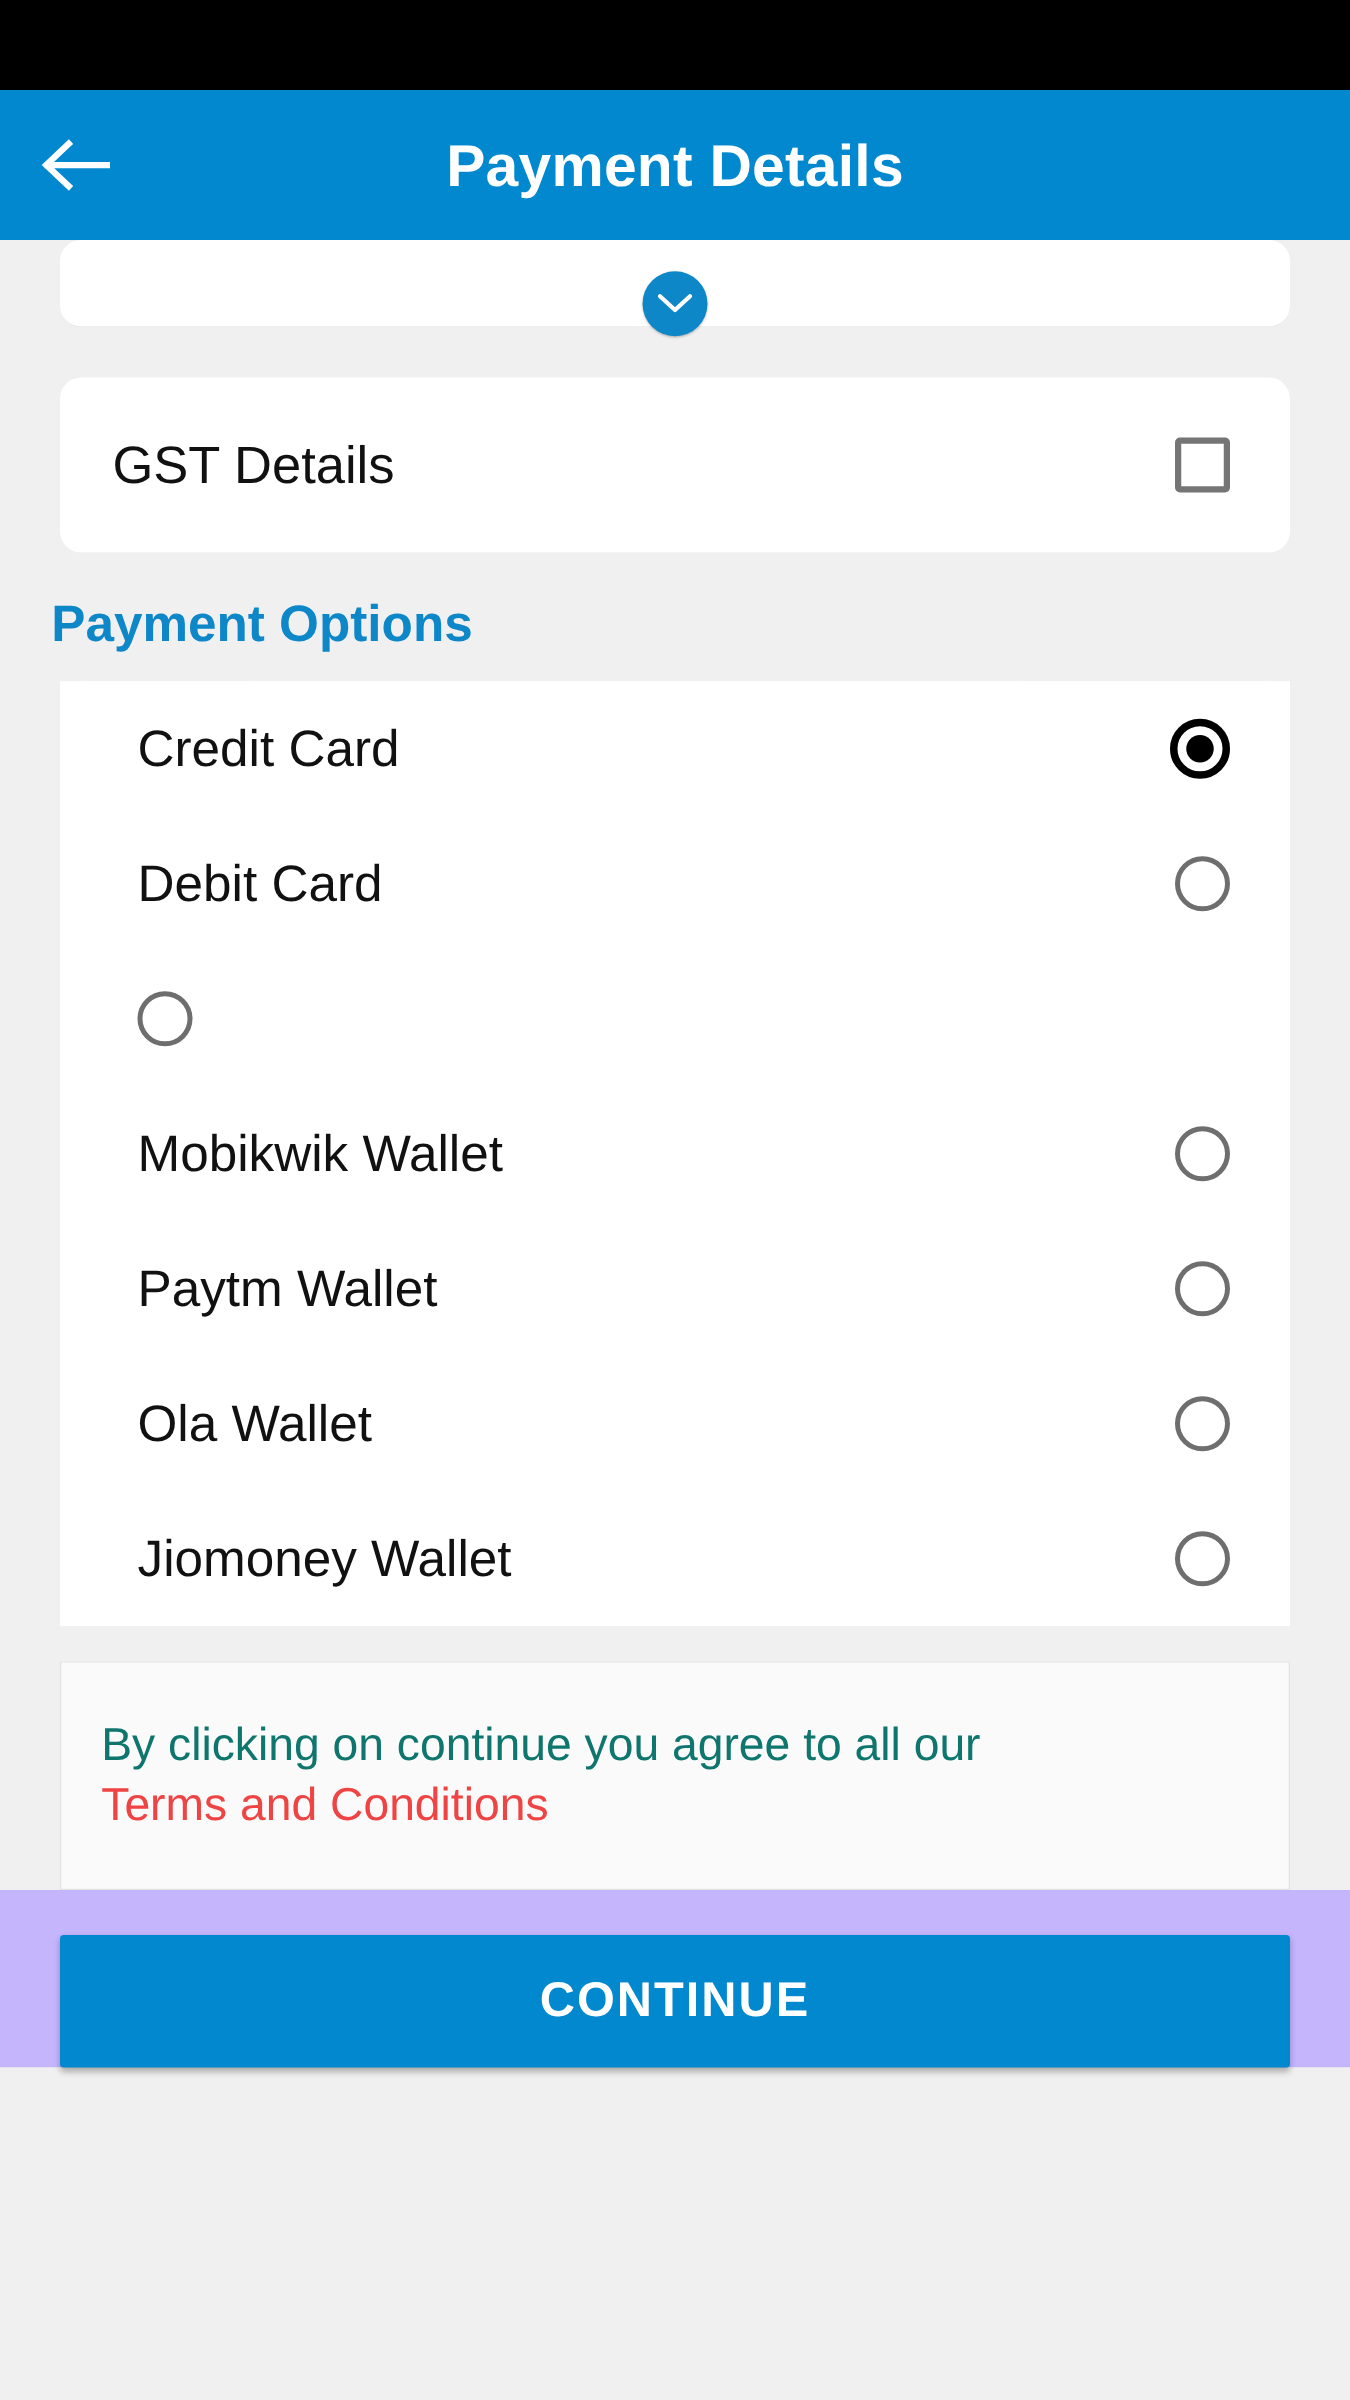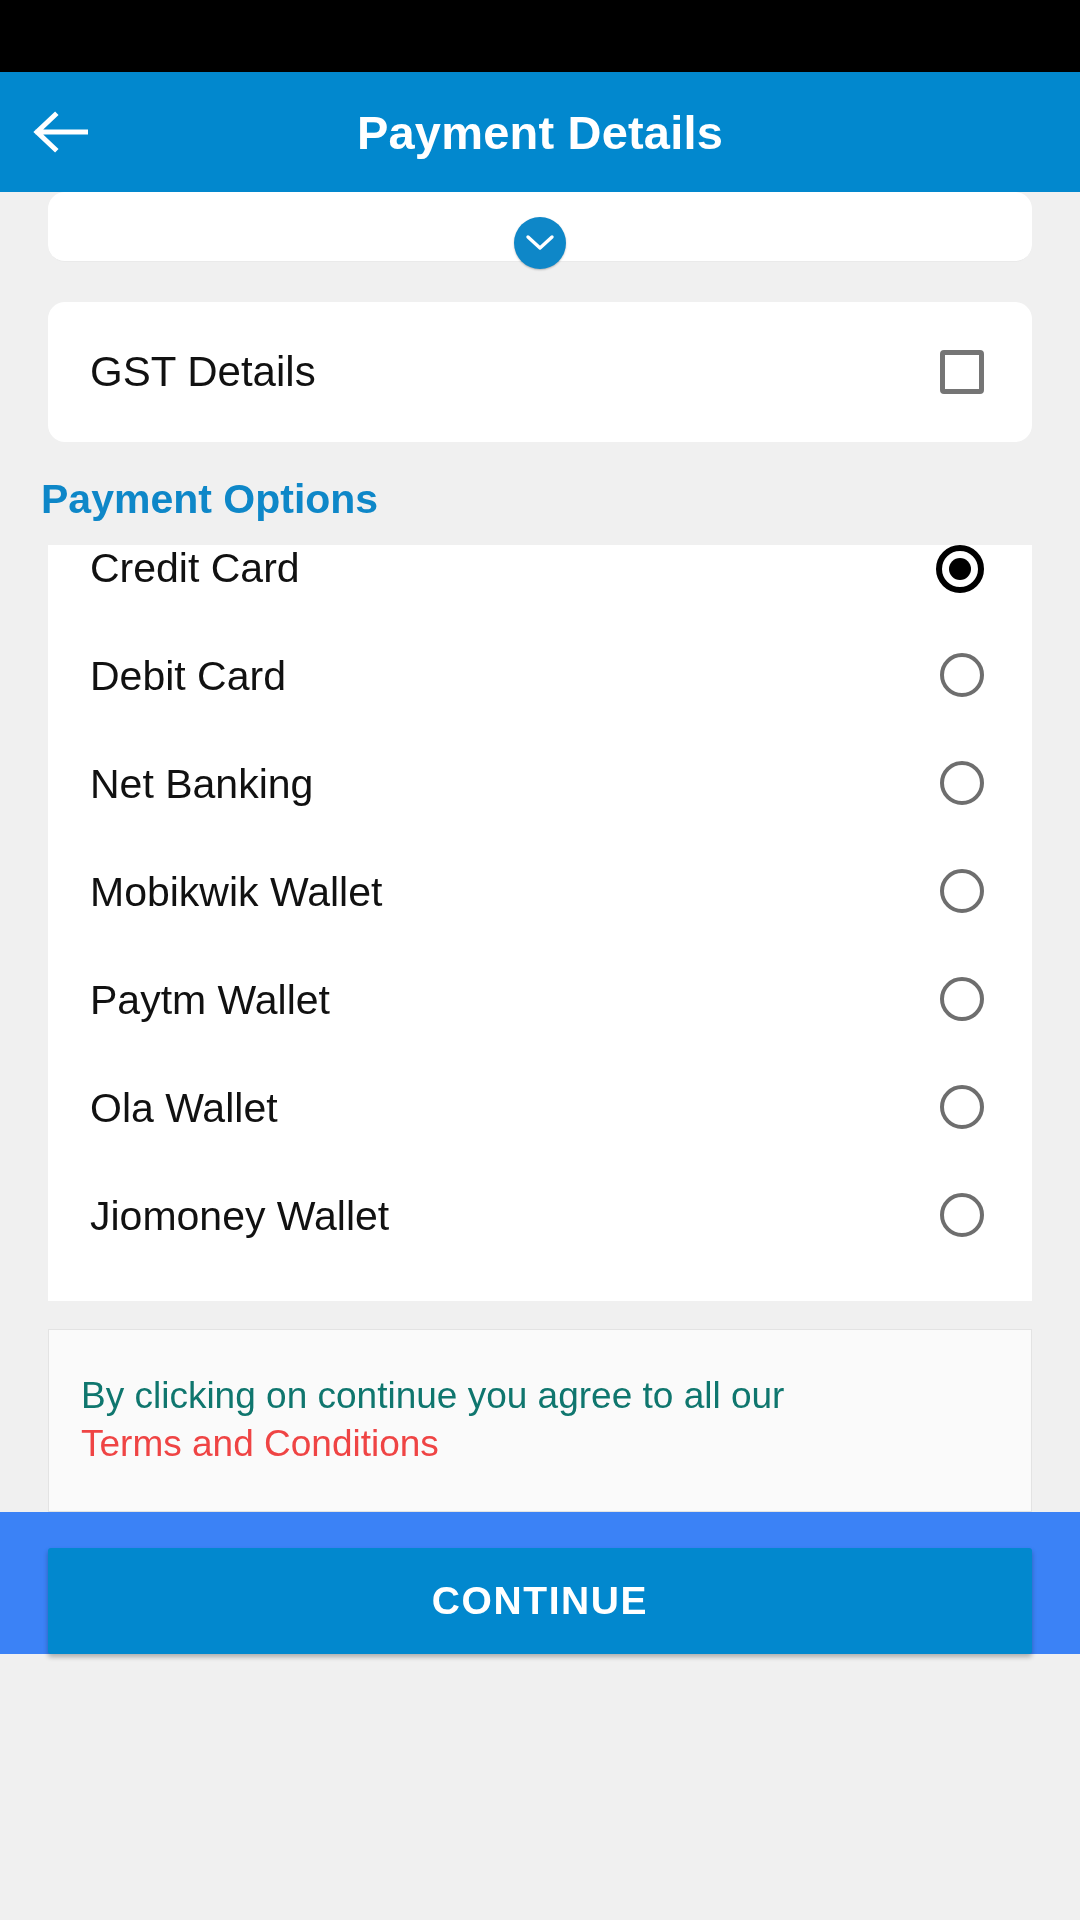--- a/index.html
+++ b/index.html
@@ -132,21 +132,22 @@
     padding: 34px 0 22px 41px;
     background: #f0f0f0;
   }
 
   
   .options-card { padding: 0; }
 
   .option-row {
     height: 108px;
     display: flex;
-    padding: 0 48px 0 42px;
+    align-items: center;
+    padding: 0 48px 0 62px;
     background: #ffffff;
     gap: 44px;
   }
 
   .option-label {
     flex: 1 1 auto;
     font-size: 41px;
     color: #111111;
   }
 
@@ -198,21 +199,21 @@
     color: #ef4444;
     font-size: 37px;
     text-decoration: none;
     display: inline-block;
     margin-top: 4px;
   }
 
   
   .continue-wrap {
     padding: 36px 48px 0 48px;
-    background: #3b82f6;
+    background: #c4b5fd;
   }
 
   .continue-button {
     width: 100%;
     height: 106px;
     background: #0288ce;
     color: #ffffff;
     border: none;
     border-radius: 3px;
     font-family: "Liberation Sans", sans-serif;
@@ -270,21 +271,20 @@
         <span class="option-label">Credit Card</span>
         <span class="radio selected"></span>
       </div>
 
       <div class="option-row">
         <span class="option-label">Debit Card</span>
         <span class="radio"></span>
       </div>
 
       <div class="option-row">
-        <span class="option-label">Net Banking</span>
         <span class="radio"></span>
       </div>
 
       <div class="option-row">
         <span class="option-label">Mobikwik Wallet</span>
         <span class="radio"></span>
       </div>
 
       <div class="option-row">
         <span class="option-label">Paytm Wallet</span>

